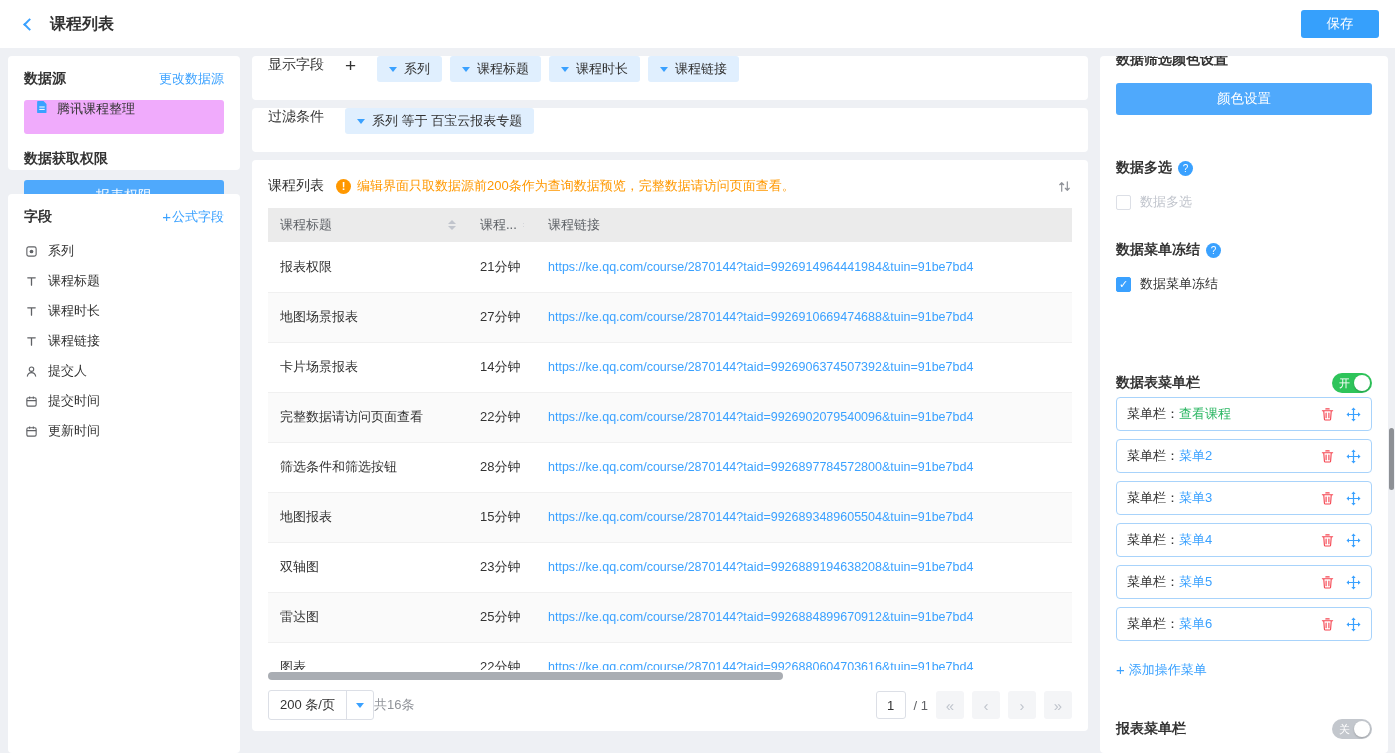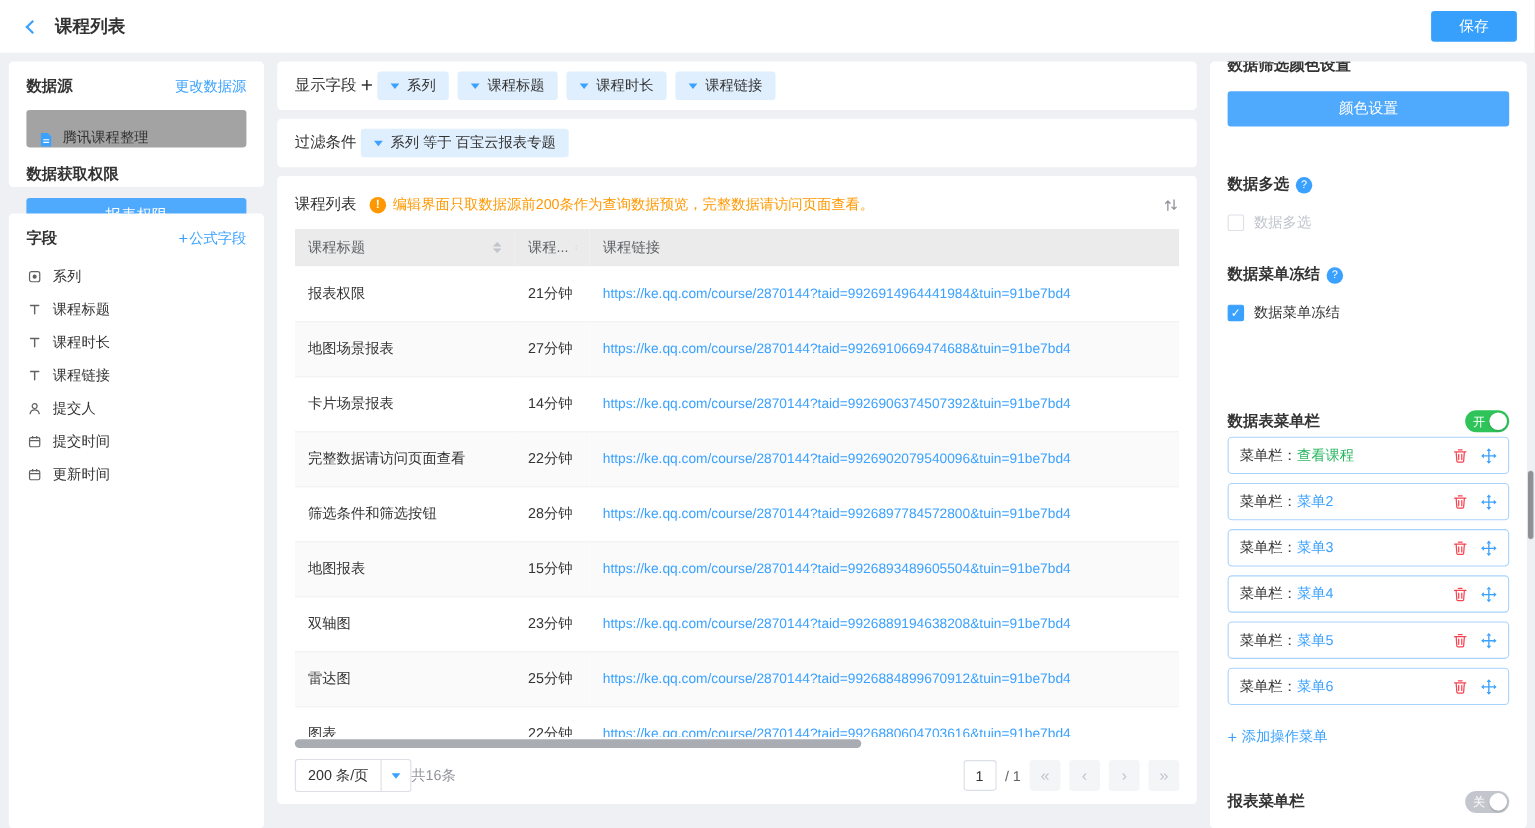--- a/index.html
+++ b/index.html
@@ -18,33 +18,33 @@
   .card{background:#fff;border-radius:4px}
   .col-left{width:232px;display:flex;flex-direction:column;gap:24px}
   .col-mid{width:836px;display:flex;flex-direction:column;gap:8px;min-width:0}
   .col-right{width:288px}
 
   
   .ds-card{height:114px;padding:14px 16px}
   .row-between{display:flex;justify-content:space-between;align-items:center}
   .bold{font-weight:bold;font-size:14px;color:#333}
   .blue-link{color:var(--link_blue,#3aa1ff);font-size:13px;cursor:pointer;text-decoration:none}
-  .ds-item{margin-top:12px;height:34px;background:#a3a3a3;border-radius:3px;display:flex;align-items:flex-end;gap:8px;padding:0 10px;cursor:pointer}
+  .ds-item{margin-top:12px;height:34px;background:#f0abfc;border-radius:3px;display:flex;align-items:flex-start;gap:8px;padding:0 10px;cursor:pointer}
   .mt16{margin-top:16px}
   .perm-btn{margin-top:12px;width:100%;height:32px;background:var(--accent_light,#4fa9fc);border:none;color:#fff;border-radius:3px;font-size:14px;cursor:pointer}
   .fields-card{flex:1;padding:14px 16px;overflow:hidden}
   .plus-link{display:inline-flex;align-items:center;gap:1px}
   .plus-icon::before{content:"+";font-size:15px;line-height:1}
   .field-list{margin-top:10px}
   .field-item{height:30px;display:flex;align-items:center;gap:9px;cursor:pointer}
   .ficon{display:flex;width:15px;justify-content:center;align-items:center}
   .flabel{font-size:13px;color:#333}
 
   
-  .bar-card{height:44px;padding:0 16px;display:flex;align-items:center;gap:4px}
+  .bar-card{height:44px;padding:0 16px;display:flex;align-items:flex-start;gap:21px}
   .bar-label{font-size:14px;color:#333}
   .plus-dark{cursor:pointer;color:#333}
   .plus-dark::before{content:"+";font-size:19px;line-height:1}
   .chips{display:flex;gap:8px;align-items:center}
   .chip{background:#e0effe;border-radius:3px;height:26px;display:inline-flex;align-items:center;padding:0 12px;gap:7px;cursor:pointer;white-space:nowrap}
   .caret{width:0;height:0;border-left:4px solid transparent;border-right:4px solid transparent;border-top:5px solid var(--link_blue,#3aa1ff)}
   .chip-label{color:#333;font-size:13px}
 
   
   .table-card{height:571px;padding:12px 16px 10px;display:flex;flex-direction:column}

